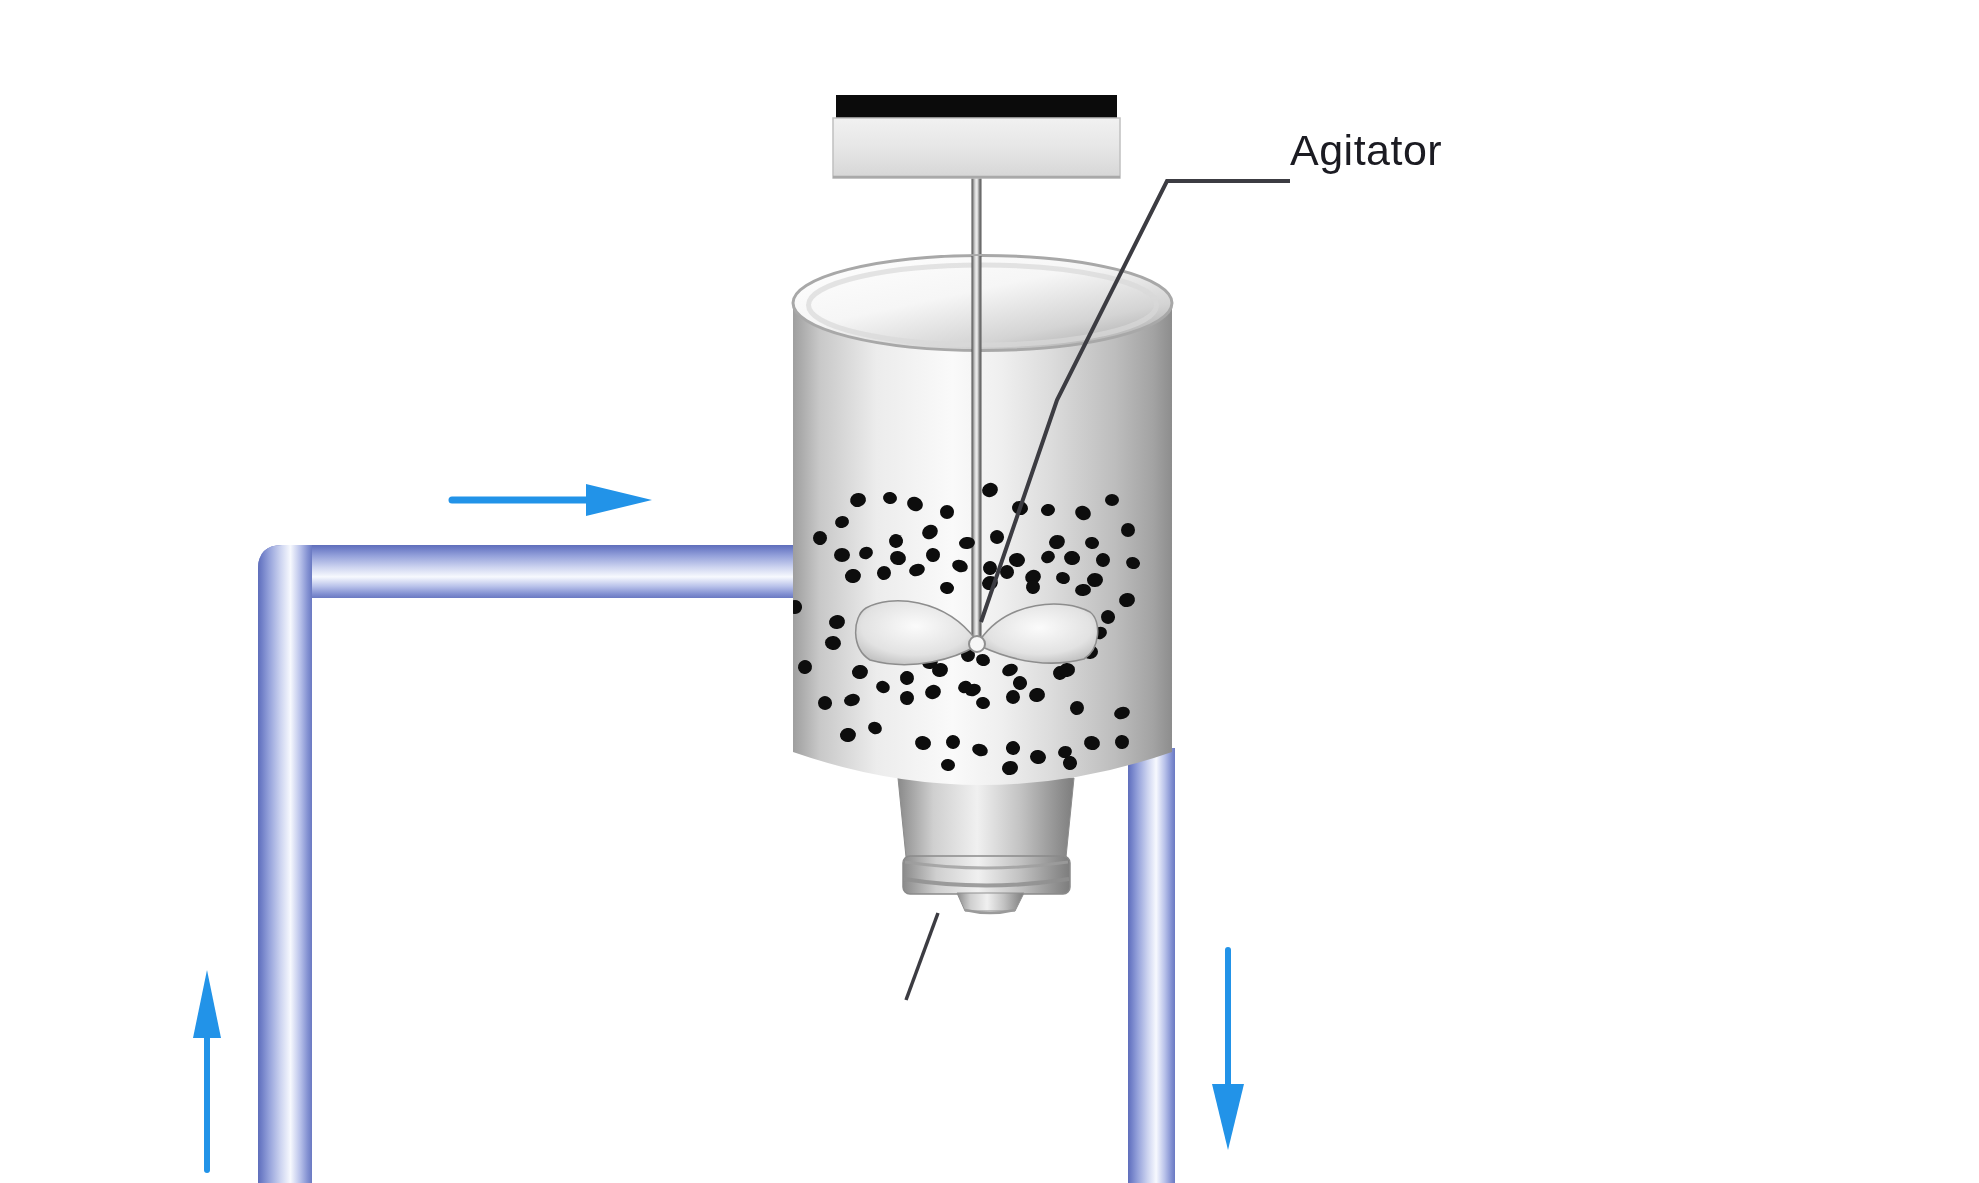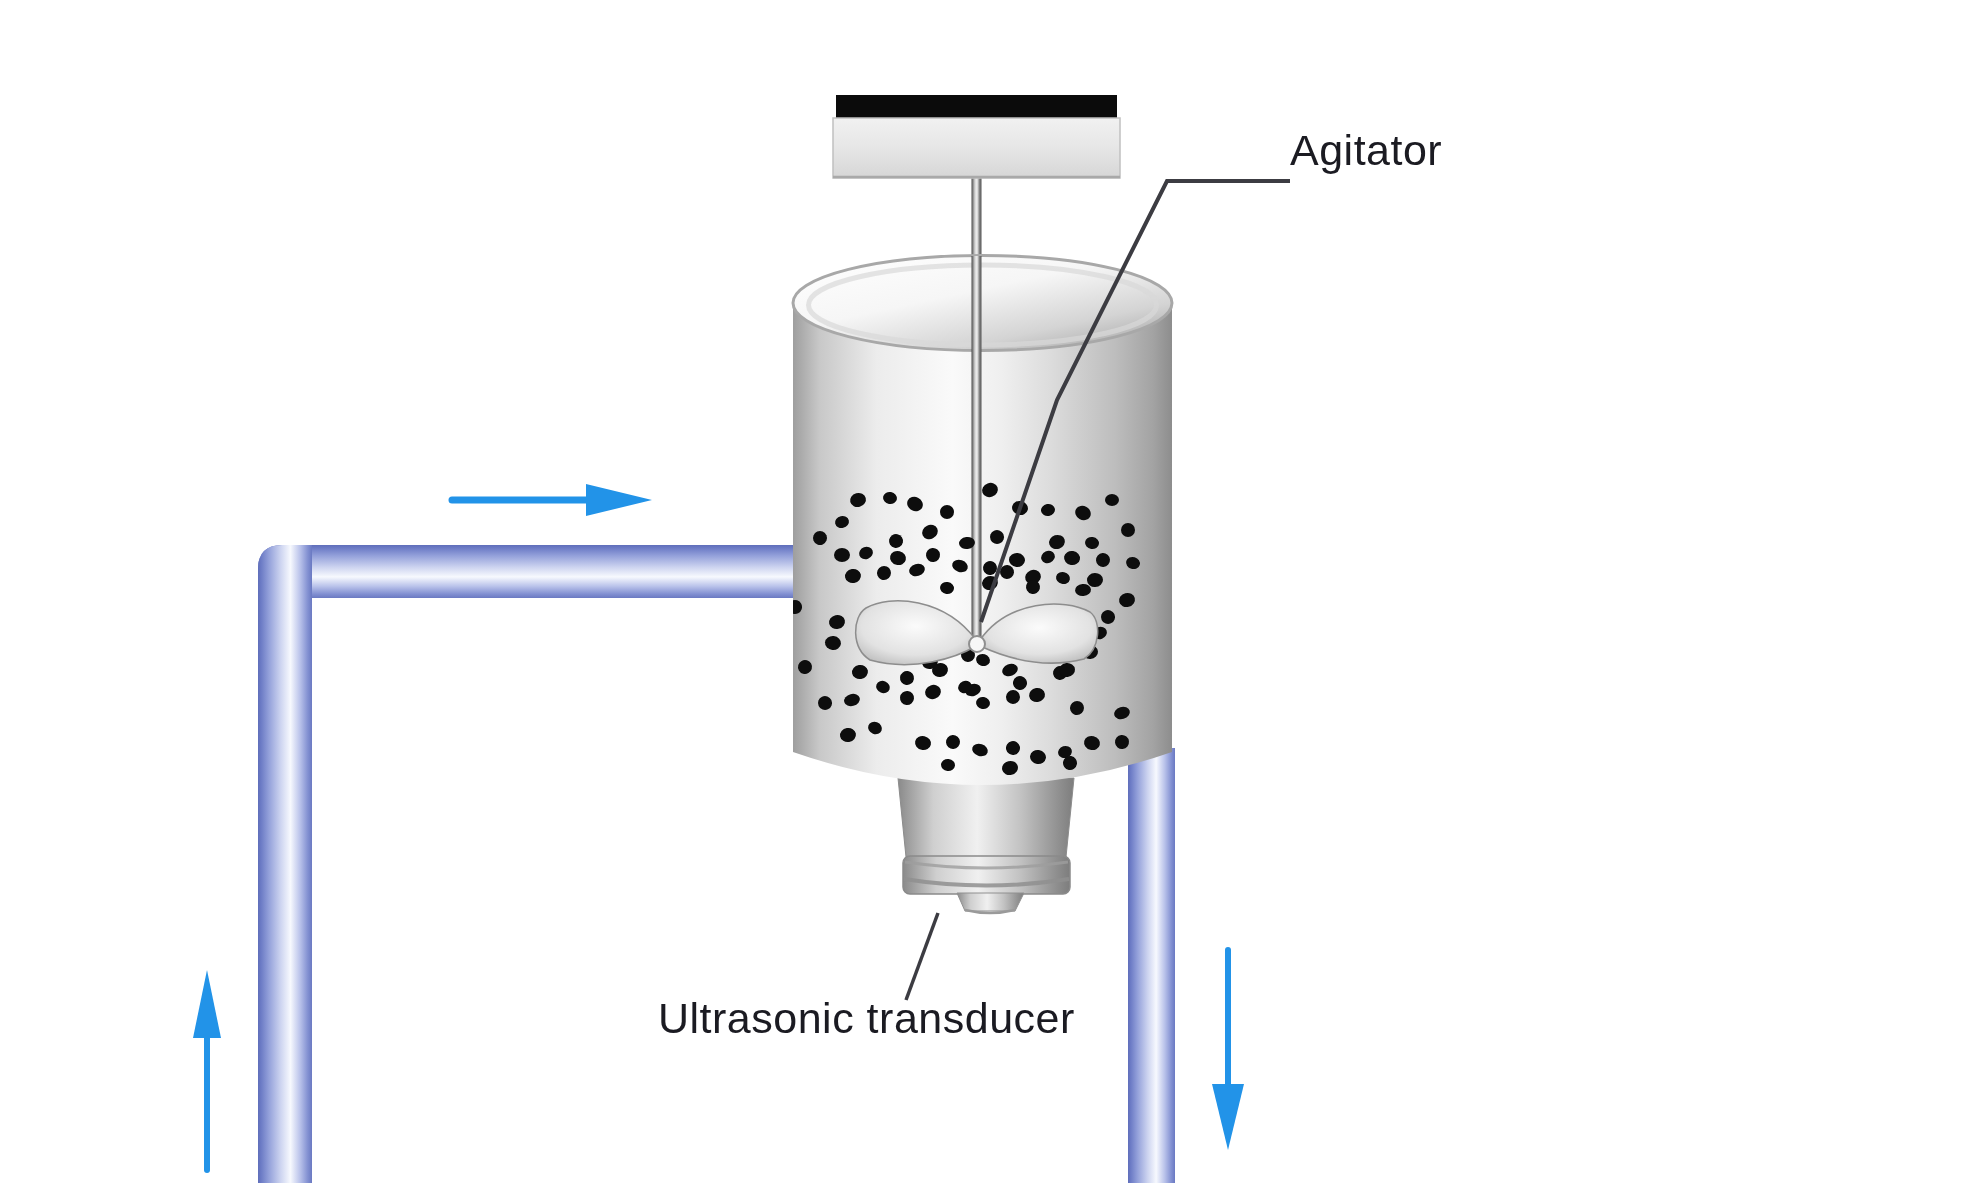--- a/index.html
+++ b/index.html
@@ -236,14 +236,13 @@
       <rect x="836" y="95" width="281" height="23" fill="var(--motor-cap-color,#0b0b0b)"></rect>
       <rect x="833" y="118" width="287" height="60" fill="url(#gradMotor)" stroke="#c0c0c0" stroke-width="1.5"></rect>
       <line x1="833" y1="177" x2="1120" y2="177" stroke="#a9a9a9" stroke-width="2.5"></line>
     </g>
 
     <path d="M 1290,181 L 1167,181 L 1057,400 L 981,622" fill="none" stroke="var(--leader-color,#3c3c42)" stroke-width="4"></path>
     <line x1="938" y1="913" x2="906" y2="1000" stroke="var(--leader-color,#3c3c42)" stroke-width="3.5"></line>
   </svg>
 
   <div class="label label-agitator">Agitator</div>
-  <div class="label label-ultrasonic">Ultrasonic transducer</div>
 </div>
 
 </body></html>

